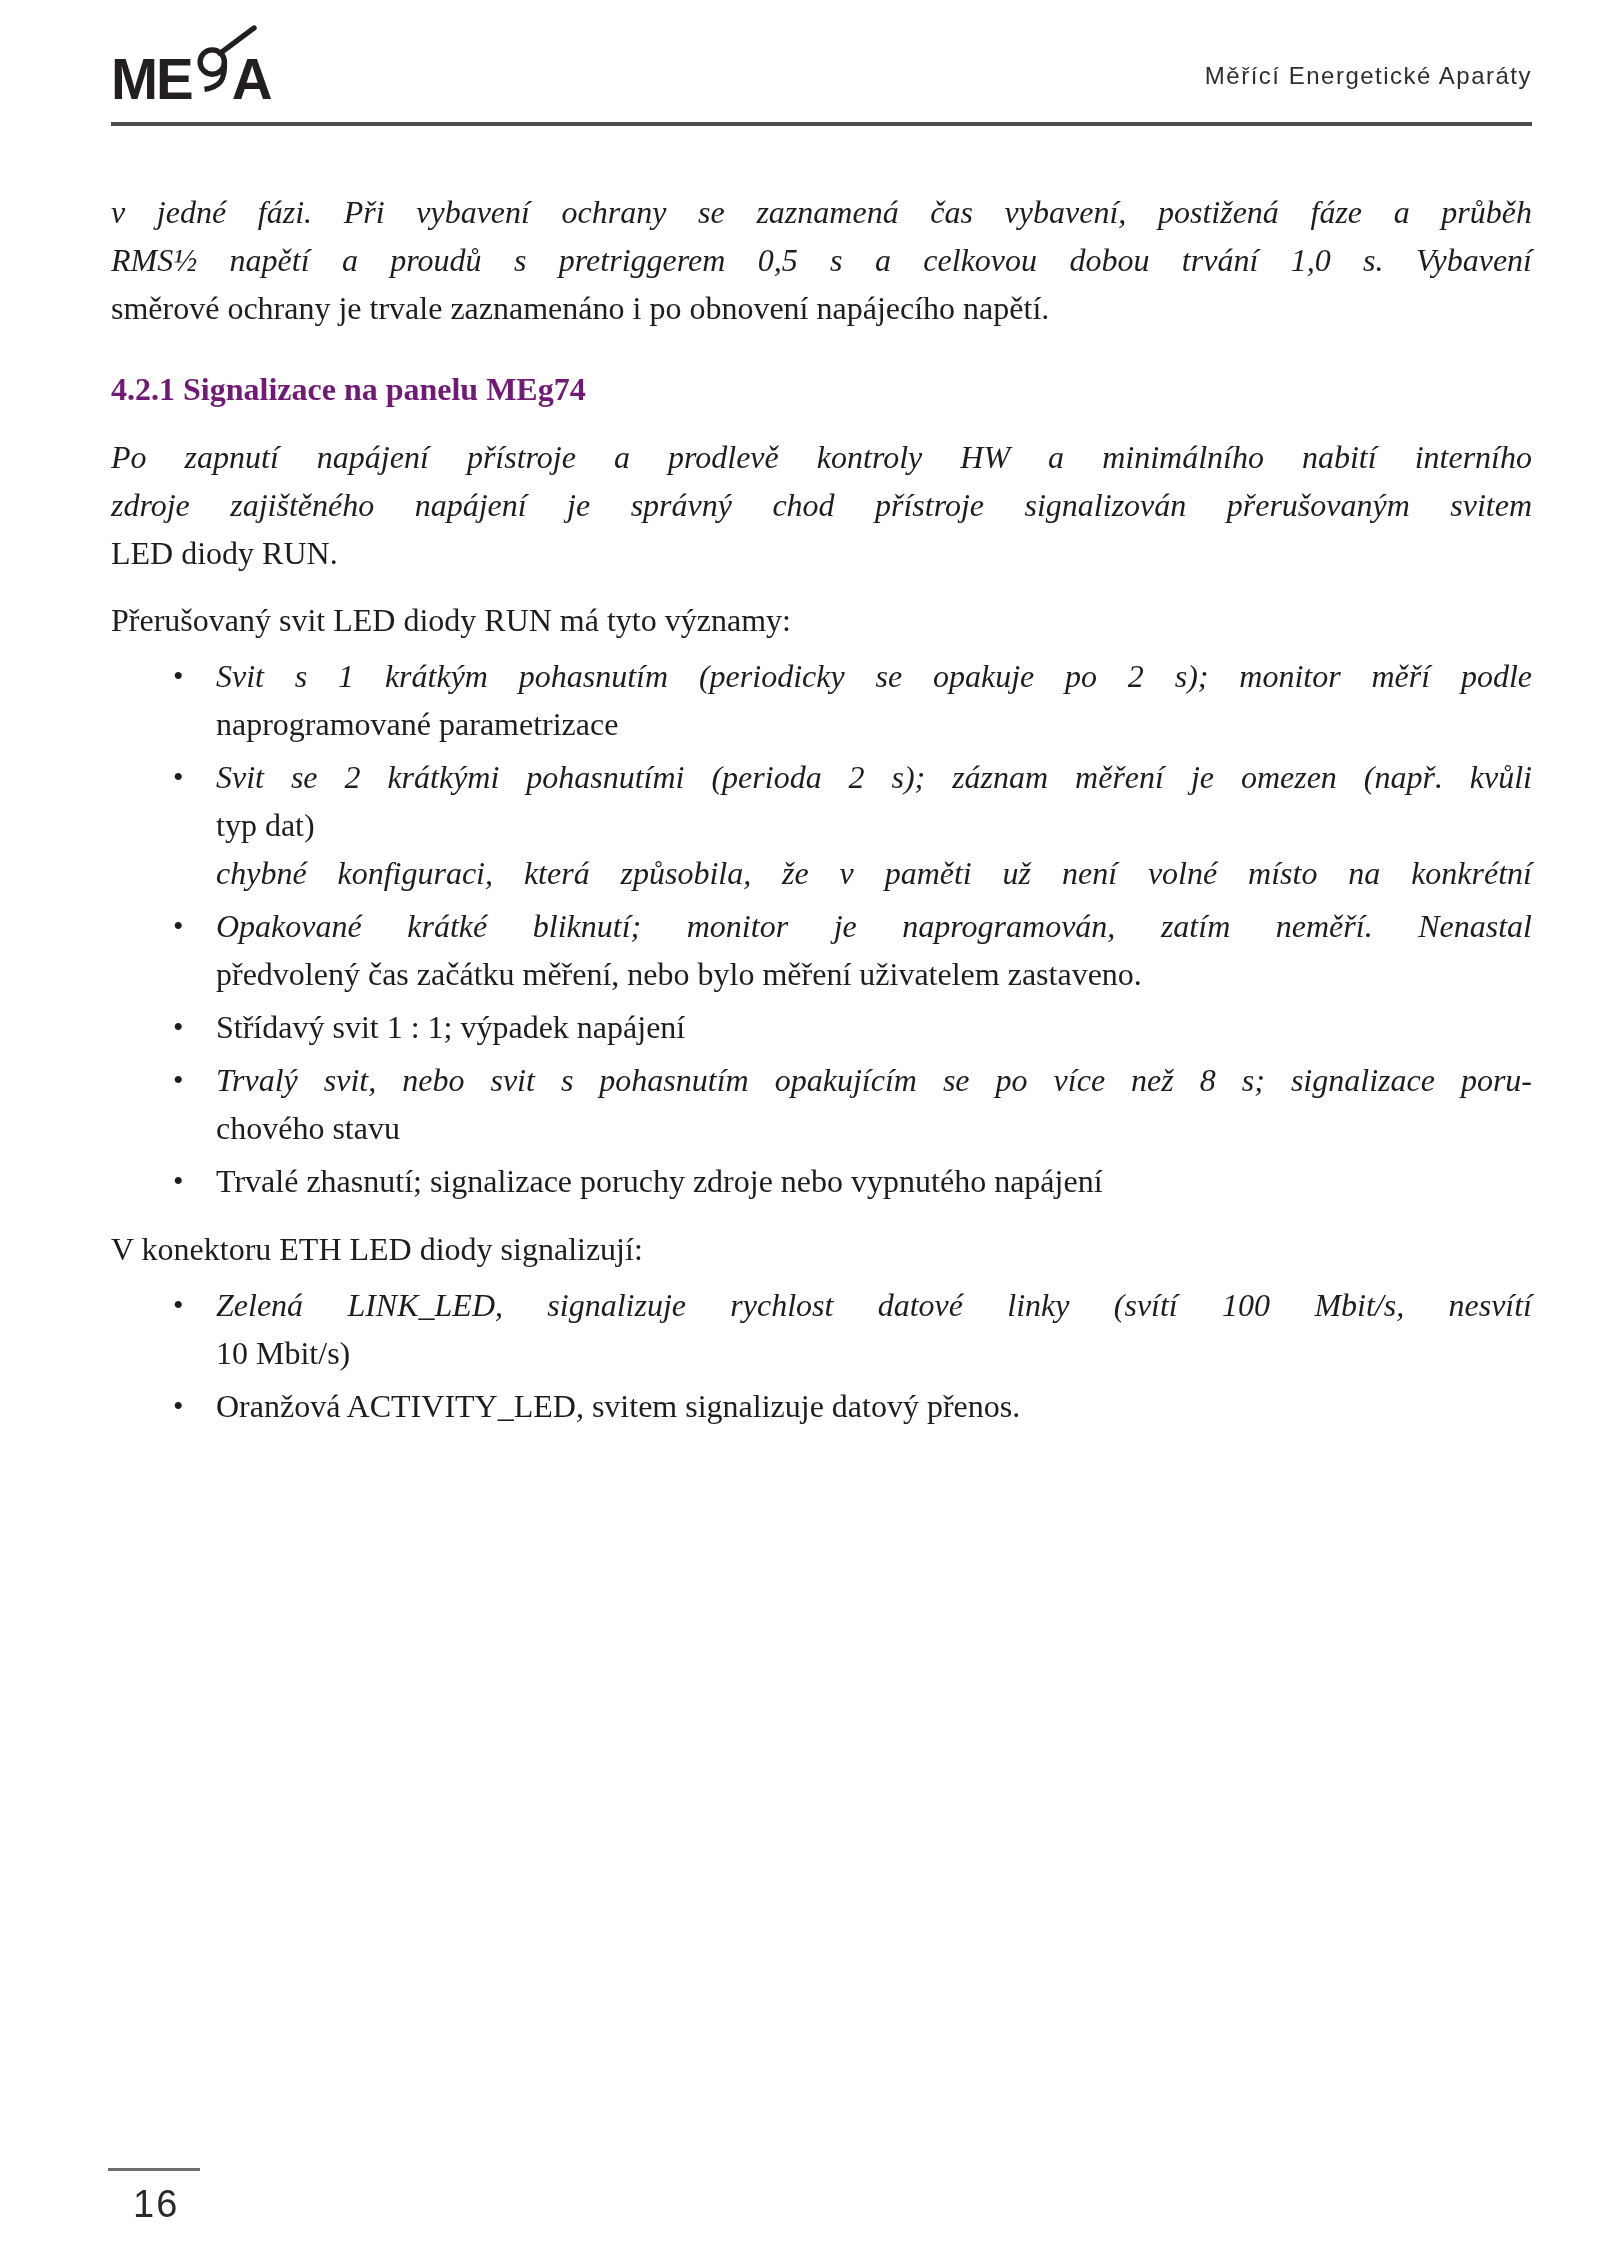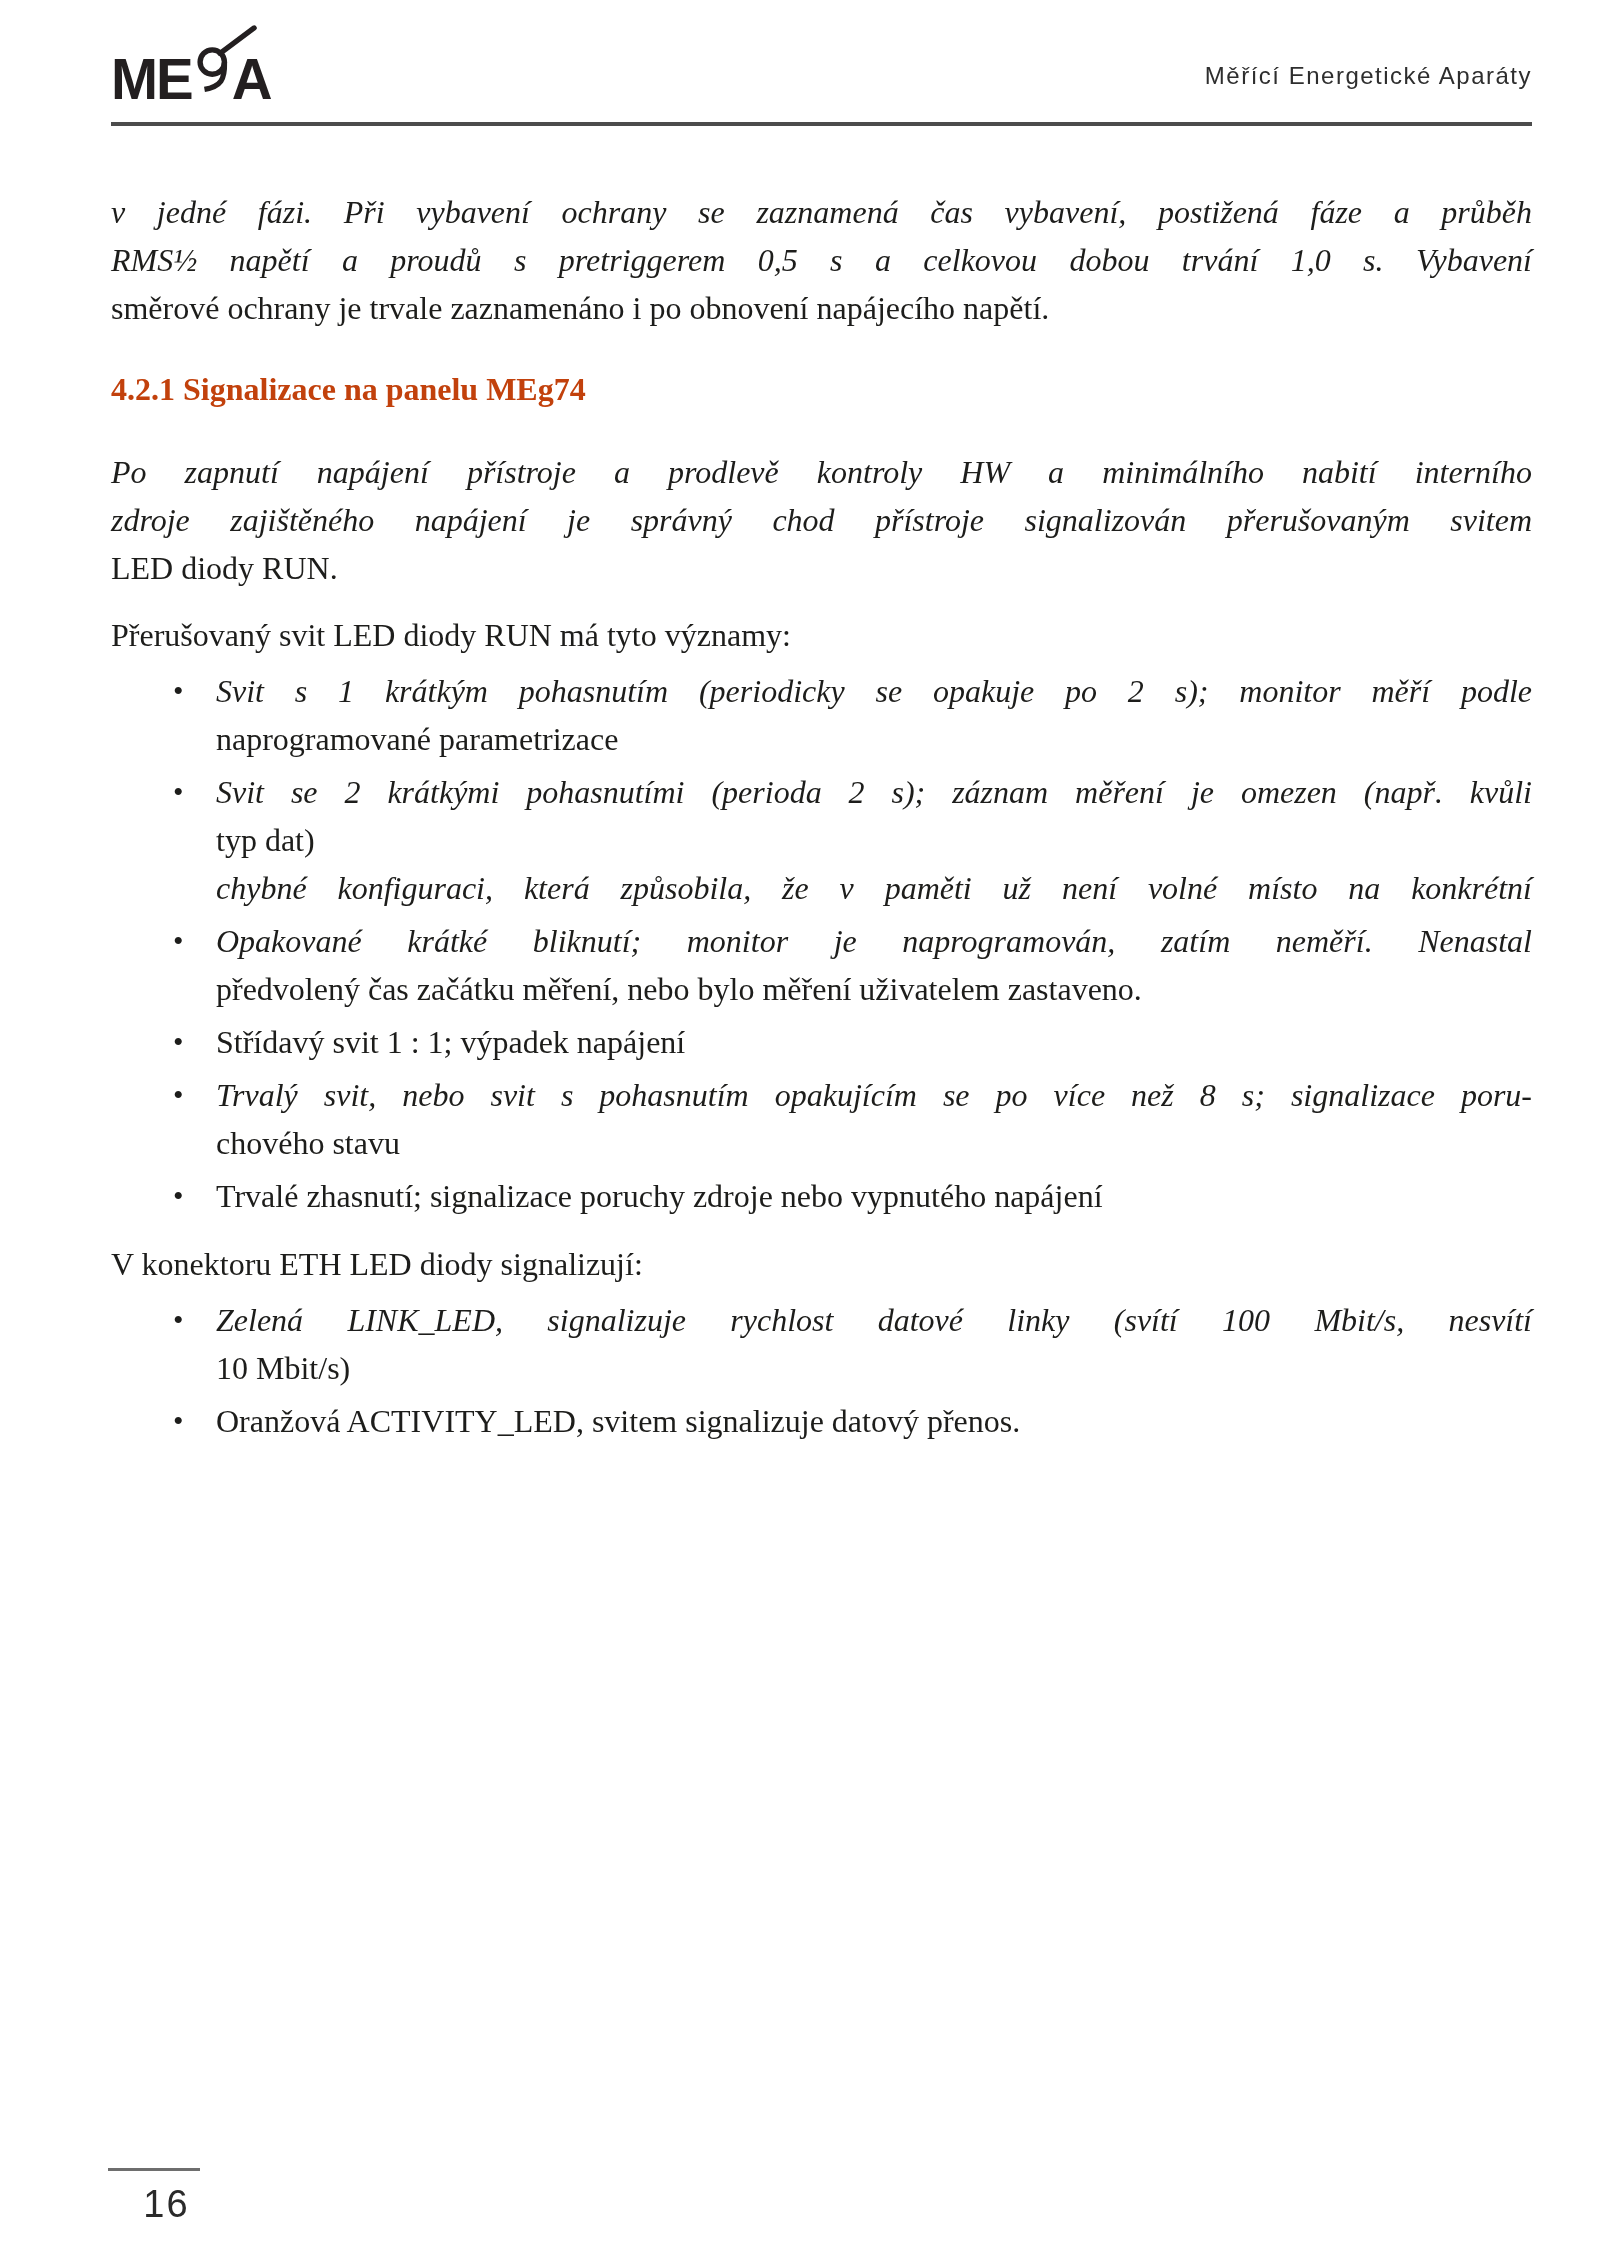--- a/index.html
+++ b/index.html
@@ -51,39 +51,38 @@
     line-height: 48px;
   }
   .ln { display: block; min-height: 48px; }
   .j  { text-align: justify; text-align-last: justify; text-justify: inter-word; font-style: italic; }
   .para { margin: 0 0 19px; }
   .intro { margin: 0 0 8px; }
   .heading {
     font-size: 32px;
     line-height: 48px;
     font-weight: 700;
-    color: #c2410c;
-    margin: 33px 0 35px;
+    color: #701a75;
+    margin: 33px 0 20px;
   }
   ul.blist { list-style: none; margin: 0 0 20px; padding: 0; }
   li.bitem { display: flex; padding-left: 62px; margin: 0 0 5px; }
   .bullet { flex: none; width: 43px; font-size: 30px; }
   .btext { flex: 1; min-width: 0; }
 
   
   .footer { position: absolute; left: 75px; top: 2168px; }
   .foot-rule { width: 92px; height: 3px; background: #6e6e6e; margin-left: 33px; }
   .page-num {
     font-family: "Liberation Sans", "DejaVu Sans", sans-serif;
     font-weight: 300;
     font-size: 38px;
     letter-spacing: 2px;
     color: #2a2a2a;
     margin: 12px 0 0 58px;
-    text-align: center;
   }
 </style>
 </head>
 <body>
 
 <div class="page">
 
   <header class="hdr">
     <div class="logo">
       <svg width="185" height="80" viewBox="0 0 190 80">

